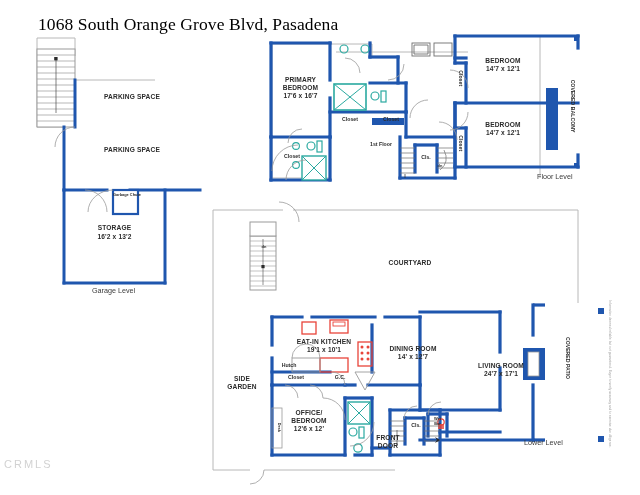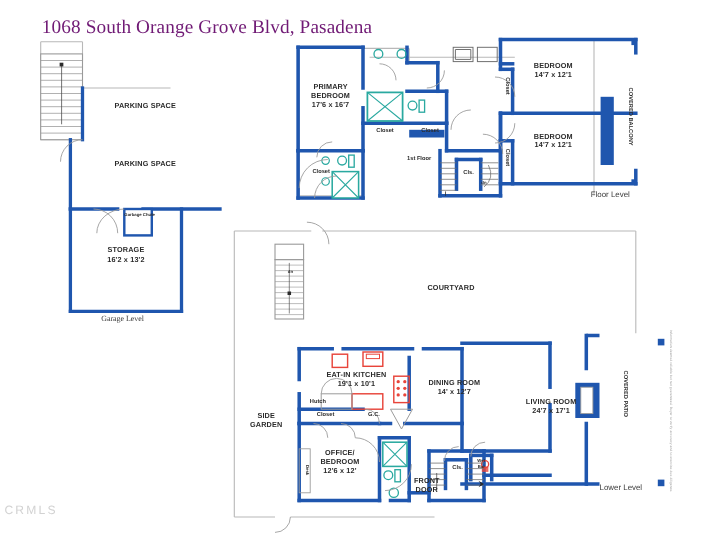--- a/index.html
+++ b/index.html
@@ -1,20 +1,20 @@
 <!DOCTYPE html>
 <html><head>
 <meta charset="utf-8">
 <style>
   html,body{margin:0;padding:0;background:#ffffff;}
   body{width:640px;height:495px;position:relative;overflow:hidden;
        font-family:"Liberation Sans",sans-serif;color:#231f20;}
   #plan{position:absolute;left:0;top:0;width:640px;height:495px;}
   .title{position:absolute;left:38px;top:14px;font-family:"Liberation Serif",serif;
-         font-size:17.5px;letter-spacing:.1px;color:#701a75;white-space:nowrap;}
+         font-size:17.5px;letter-spacing:.1px;color:#000000;white-space:nowrap;}
   .lvl{position:absolute;font-size:7.2px;color:#3a3a3a;white-space:nowrap;}
   .rm{position:absolute;text-align:center;font-size:6.6px;font-weight:bold;
       color:#2b2b2b;line-height:8.4px;white-space:nowrap;letter-spacing:.15px;}
   .rm.sm{font-size:5.2px;line-height:6.4px;letter-spacing:0;}
   .rm.tiny{font-size:3.9px;line-height:4.6px;font-weight:bold;letter-spacing:0;}
   .rot{transform-origin:50% 50%;}
   .rot90{transform:rotate(90deg);}
   .wm-left{position:absolute;left:4px;top:458px;font-size:11px;letter-spacing:2px;
            color:#d2d2d2;font-family:"Liberation Sans",sans-serif;text-align:center;}
   .wm-right{position:absolute;left:612px;top:300px;width:170px;
@@ -340,21 +340,21 @@
   </g>
 </svg>
 
 <div class="title">1068 South Orange Grove Blvd, Pasadena</div>
 
 <div class="rm" style="left:62px;top:93px;width:140px;">PARKING SPACE</div>
 <div class="rm" style="left:62px;top:146px;width:140px;">PARKING SPACE</div>
 <div class="rm" style="left:62px;top:224px;width:105px;">STORAGE</div>
 <div class="rm" style="left:62px;top:233px;width:105px;">16'2 x 13'2</div>
 <div class="rm tiny" style="left:113px;top:193px;width:25px;"><span>Garbage Chute</span></div>
-<div class="lvl" style="left:92px;top:286px;font-family:Liberation Serif, serif;">Garage Level</div>
+<div class="lvl" style="left:92px;top:286px;">Garage Level</div>
 
 <div class="rm" style="left:271px;top:76px;width:59px;">PRIMARY</div>
 <div class="rm" style="left:271px;top:84px;width:59px;">BEDROOM</div>
 <div class="rm" style="left:271px;top:92px;width:59px;">17'6 x 16'7</div>
 
 <div class="rm" style="left:466px;top:57px;width:74px;">BEDROOM</div>
 <div class="rm" style="left:466px;top:65px;width:74px;">14'7 x 12'1</div>
 <div class="rm" style="left:466px;top:121px;width:74px;">BEDROOM</div>
 <div class="rm" style="left:466px;top:129px;width:74px;">14'7 x 12'1</div>
 
@@ -386,16 +386,16 @@
 <div class="rm sm" style="left:278px;top:374px;width:36px;">Closet</div>
 <div class="rm sm" style="left:330px;top:374px;width:20px;">G.C.</div>
 <div class="rm tiny rot rot90" style="left:268px;top:425px;width:22px;">Desk</div>
 <div class="rm sm" style="left:407px;top:422px;width:18px;">Cls.</div>
 <div class="rm tiny" style="left:429px;top:417px;width:17px;">Wet</div>
 <div class="rm tiny" style="left:429px;top:422px;width:17px;">Bar</div>
 <div class="rm" style="left:367px;top:434px;width:42px;">FRONT</div>
 <div class="rm" style="left:367px;top:442px;width:42px;">DOOR</div>
 <div class="rm sm rot rot90" style="left:538px;top:355px;width:60px;line-height:6px;"><span>COVERED PATIO</span></div>
 <div class="rm tiny" style="left:256px;top:245px;width:16px;">dn</div>
-<div class="lvl" style="left:545px;top:438px;">Lower Level</div>
+<div class="lvl" style="left:524px;top:438px;">Lower Level</div>
 
 <div class="wm-left">CRMLS</div>
 <div class="wm-right">Information deemed reliable but not guaranteed. Buyer to verify accuracy and to exercise due diligence.</div>
 
 </body></html>

